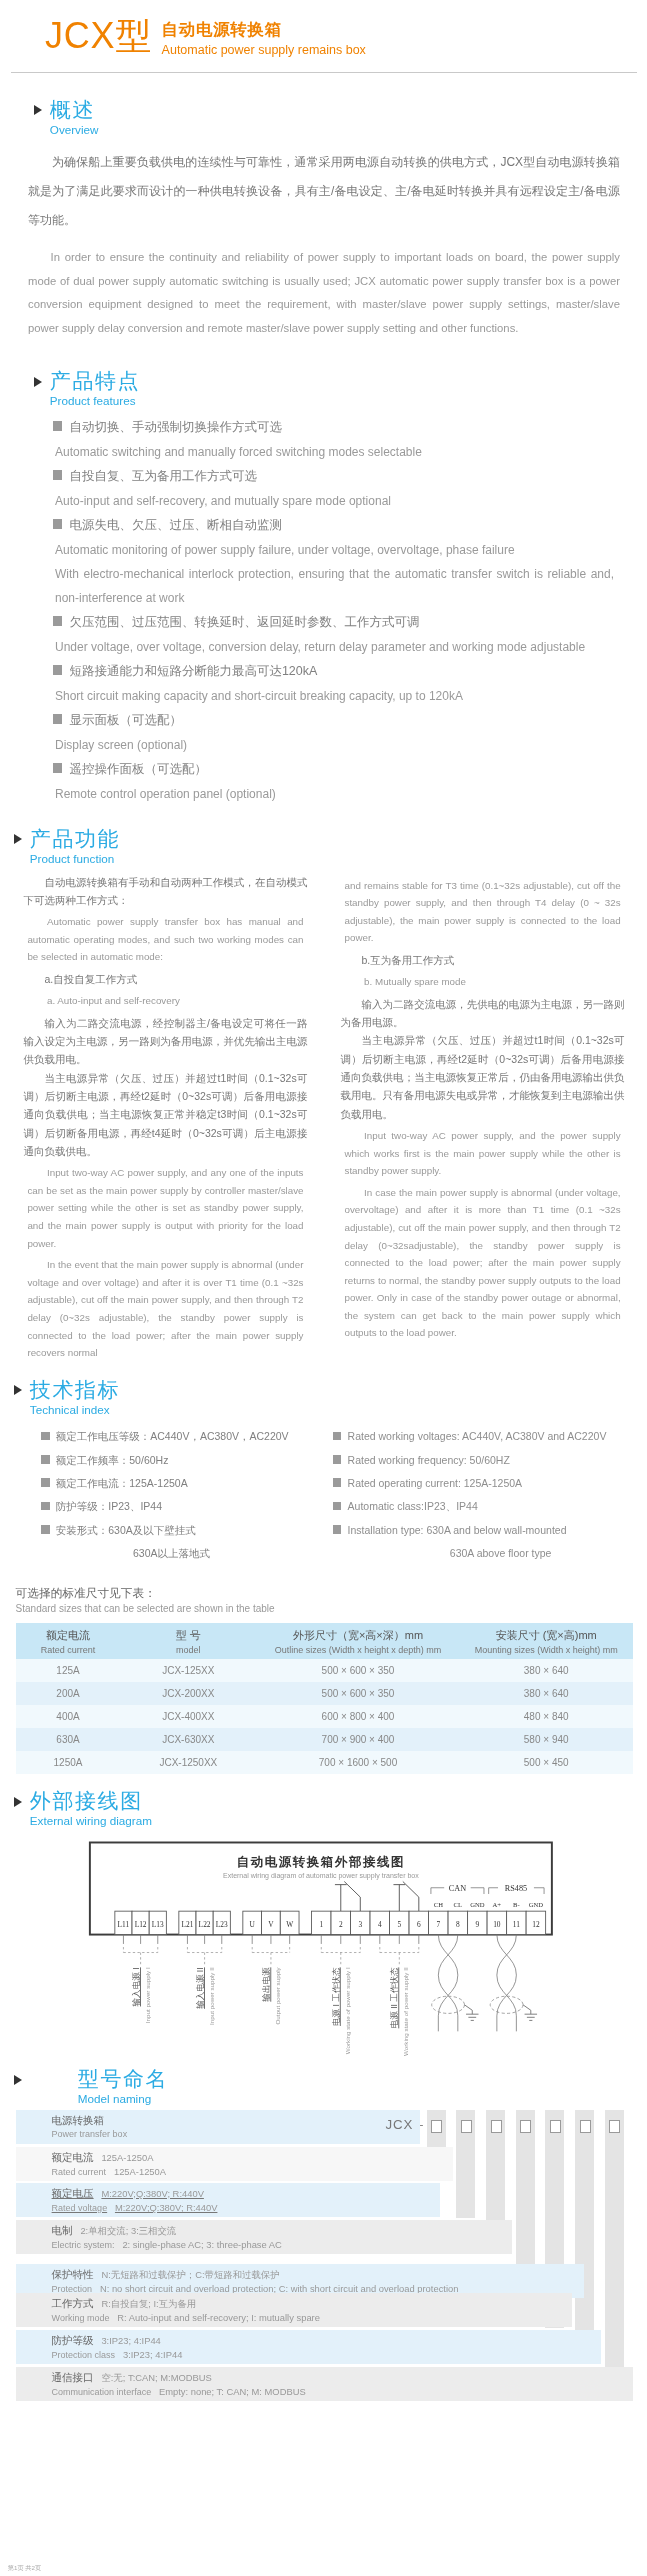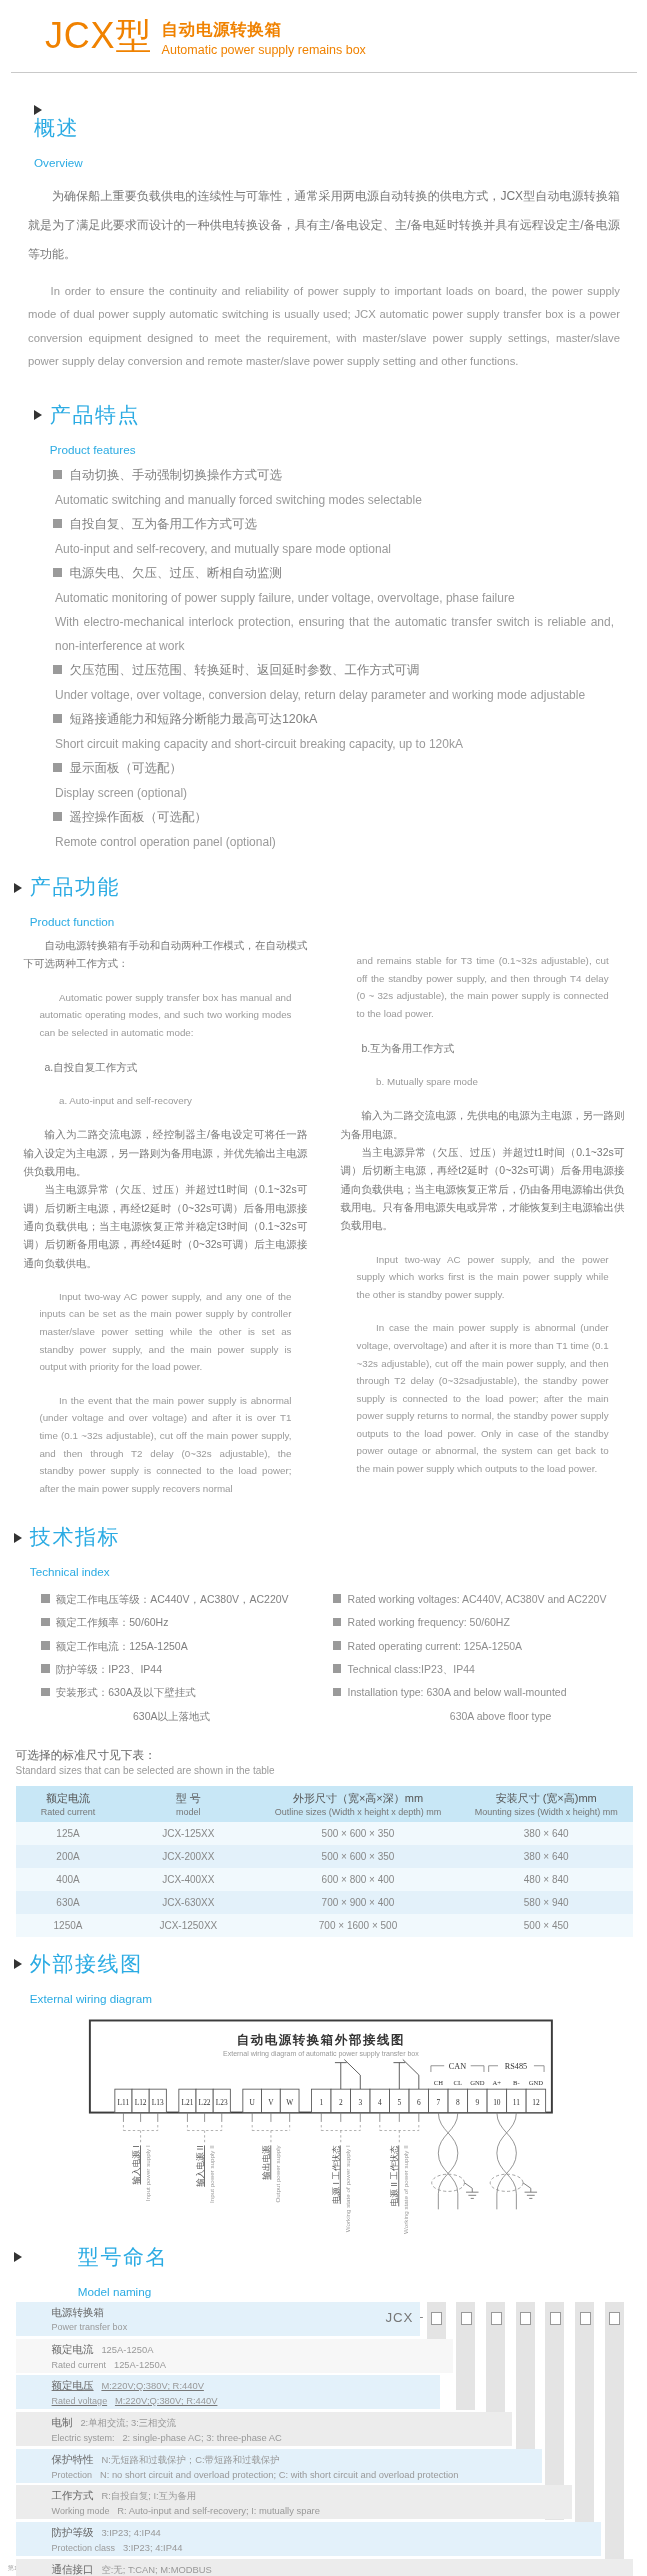--- a/index.html
+++ b/index.html
@@ -15,37 +15,37 @@
   .t-cn{font-size:16.4px;color:#f08200;font-weight:bold;letter-spacing:0.8px;}
   .t-en{font-size:12.5px;color:#f08200;margin-top:2.3px;}
   .divider{border:none;border-top:0.8px solid #c9c9c9;margin:15.6px 11px 0 11px;}
 
   
   .sec-head{display:flex;align-items:flex-start;}
   .sec-head.ind-a{margin-left:34px;}
   .sec-head.ind-b{margin-left:14px;}
   .tri{width:0;height:0;border-left:8.6px solid #333;border-top:5.5px solid transparent;border-bottom:5.5px solid transparent;margin:8.6px 7.8px 0 0;}
   .sh-cn{font-size:21px;line-height:25px;color:#2babe3;letter-spacing:1.6px;}
-  .sh-en{font-size:11.7px;color:#2babe3;margin-top:16px;}
+  .sh-en{font-size:11.7px;color:#2babe3;margin-top:1px;}
 
   
   .p-cn{font-size:12px;line-height:29px;color:#777;text-align:justify;text-indent:2em;margin:12.5px 28px 0 28px;}
   .p-en{font-size:11.3px;line-height:23.4px;color:#9a9a9a;text-align:justify;text-indent:2em;margin:11px 28px 0 28px;}
 
   
   .feat-list{margin:7.8px 34px 0 53px;}
   .f-cn{font-size:12.5px;line-height:25px;color:#808080;}
   .sq{display:inline-block;width:9.4px;height:9.4px;background:#9a9a9a;margin-right:7px;}
   .f-en{font-size:12px;line-height:24px;color:#9a9a9a;margin-left:2px;text-align:justify;}
 
   
   .cols{display:flex;gap:33px;margin:7.8px 23.4px 0 23.4px;}
   .col{flex:1;min-width:0;}
   .fp-cn{font-size:10.5px;line-height:18.3px;color:#777;text-indent:2em;text-align:justify;margin:0;}
-  .fp-en{font-size:9.8px;line-height:17.6px;color:#9a9a9a;text-indent:2em;text-align:justify;margin:16px;}
+  .fp-en{font-size:9.8px;line-height:17.6px;color:#9a9a9a;text-indent:2em;text-align:justify;margin:4px;}
 
   
   .tech-cols{display:flex;margin:9.4px 23.4px 0 41px;}
   .tech-col{flex:1;}
   .ti{font-size:10.5px;line-height:23.4px;color:#808080;white-space:nowrap;}
   .ti .sq{width:8.6px;height:8.6px;margin-right:6.2px;}
   .ti.cont{margin-left:92px;}
   .tech-col.en .ti{color:#8e8e8e;}
   .tech-col.en .ti.cont{margin-left:117px;}
 
@@ -100,21 +100,21 @@
 
 <div class="header">
   <div class="jcx">JCX型</div>
   <div class="title-co">
     <div class="t-cn">自动电源转换箱</div>
     <div class="t-en">Automatic power supply remains box</div>
   </div>
 </div>
 <hr class="divider">
 
-<div class="sec-head ind-a" style="margin-top:23.4px;flex-direction:column;">
+<div class="sec-head ind-a" style="margin-top:23.4px;">
   <span class="tri"></span>
   <div>
     <div class="sh-cn">概述</div>
     <div class="sh-en">Overview</div>
   </div>
 </div>
 <p class="p-cn">为确保船上重要负载供电的连续性与可靠性，通常采用两电源自动转换的供电方式，JCX型自动电源转换箱就是为了满足此要求而设计的一种供电转换设备，具有主/备电设定、主/备电延时转换并具有远程设定主/备电源等功能。</p>
 <p class="p-en">In order to ensure the continuity and reliability of power supply to important loads on board, the power supply mode of dual power supply automatic switching is usually used; JCX automatic power supply transfer box is a power conversion equipment designed to meet the requirement, with master/slave power supply settings, master/slave power supply delay conversion and remote master/slave power supply setting and other functions.</p>
 
 <div class="sec-head ind-a" style="margin-top:28px;">
@@ -200,21 +200,21 @@
     <div class="ti"><span class="sq"></span><span>额定工作频率：50/60Hz</span></div>
     <div class="ti"><span class="sq"></span><span>额定工作电流：125A-1250A</span></div>
     <div class="ti"><span class="sq"></span><span>防护等级：IP23、IP44</span></div>
     <div class="ti"><span class="sq"></span><span>安装形式：630A及以下壁挂式</span></div>
     <div class="ti cont"><span>630A以上落地式</span></div>
   </div>
   <div class="tech-col en">
     <div class="ti"><span class="sq"></span><span>Rated working voltages: AC440V, AC380V and AC220V</span></div>
     <div class="ti"><span class="sq"></span><span>Rated working frequency: 50/60HZ</span></div>
     <div class="ti"><span class="sq"></span><span>Rated operating current: 125A-1250A</span></div>
-    <div class="ti"><span class="sq"></span><span>Technical class:IP23、IP44</span></div>
+    <div class="ti"><span class="sq"></span><span>Automatic class:IP23、IP44</span></div>
     <div class="ti"><span class="sq"></span><span>Installation type: 630A and below wall-mounted</span></div>
     <div class="ti cont"><span>630A above floor type</span></div>
   </div>
 </div>
 
 <div class="tbl-intro-cn">可选择的标准尺寸见下表：</div>
 <div class="tbl-intro-en">Standard sizes that can be selected are shown in the table</div>
 <table class="sizes">
   <thead>
     <tr>
@@ -414,21 +414,21 @@
     <div class="nr-line2"><span>Rated current</span><span class="nr-val">125A-1250A</span></div>
   </div>
   <div class="nrow bg-blue" style="top:73px;width:424px;text-decoration:underline;">
     <div class="nr-line1"><span>额定电压</span><span class="nr-val">M:220V;Q:380V; R:440V</span></div>
     <div class="nr-line2"><span>Rated voltage</span><span class="nr-val">M:220V;Q:380V; R:440V</span></div>
   </div>
   <div class="nrow bg-grey" style="top:110px;width:496px;">
     <div class="nr-line1"><span>电制</span><span class="nr-val">2:单相交流; 3:三相交流</span></div>
     <div class="nr-line2"><span>Electric system:</span><span class="nr-val">2: single-phase AC; 3: three-phase AC</span></div>
   </div>
-  <div class="nrow bg-blue" style="top:147px;width:526px;">
+  <div class="nrow bg-blue" style="top:154px;width:568px;">
     <div class="nr-line1"><span>保护特性</span><span class="nr-val">N:无短路和过载保护；C:带短路和过载保护</span></div>
     <div class="nr-line2"><span>Protection</span><span class="nr-val">N: no short circuit and overload protection; C: with short circuit and overload protection</span></div>
   </div>
   <div class="nrow bg-grey" style="top:183px;width:556px;">
     <div class="nr-line1"><span>工作方式</span><span class="nr-val">R:自投自复; I:互为备用</span></div>
     <div class="nr-line2"><span>Working mode</span><span class="nr-val">R: Auto-input and self-recovery; I: mutually spare</span></div>
   </div>
   <div class="nrow bg-blue" style="top:220px;width:585px;">
     <div class="nr-line1"><span>防护等级</span><span class="nr-val">3:IP23; 4:IP44</span></div>
     <div class="nr-line2"><span>Protection class</span><span class="nr-val">3:IP23; 4:IP44</span></div>

